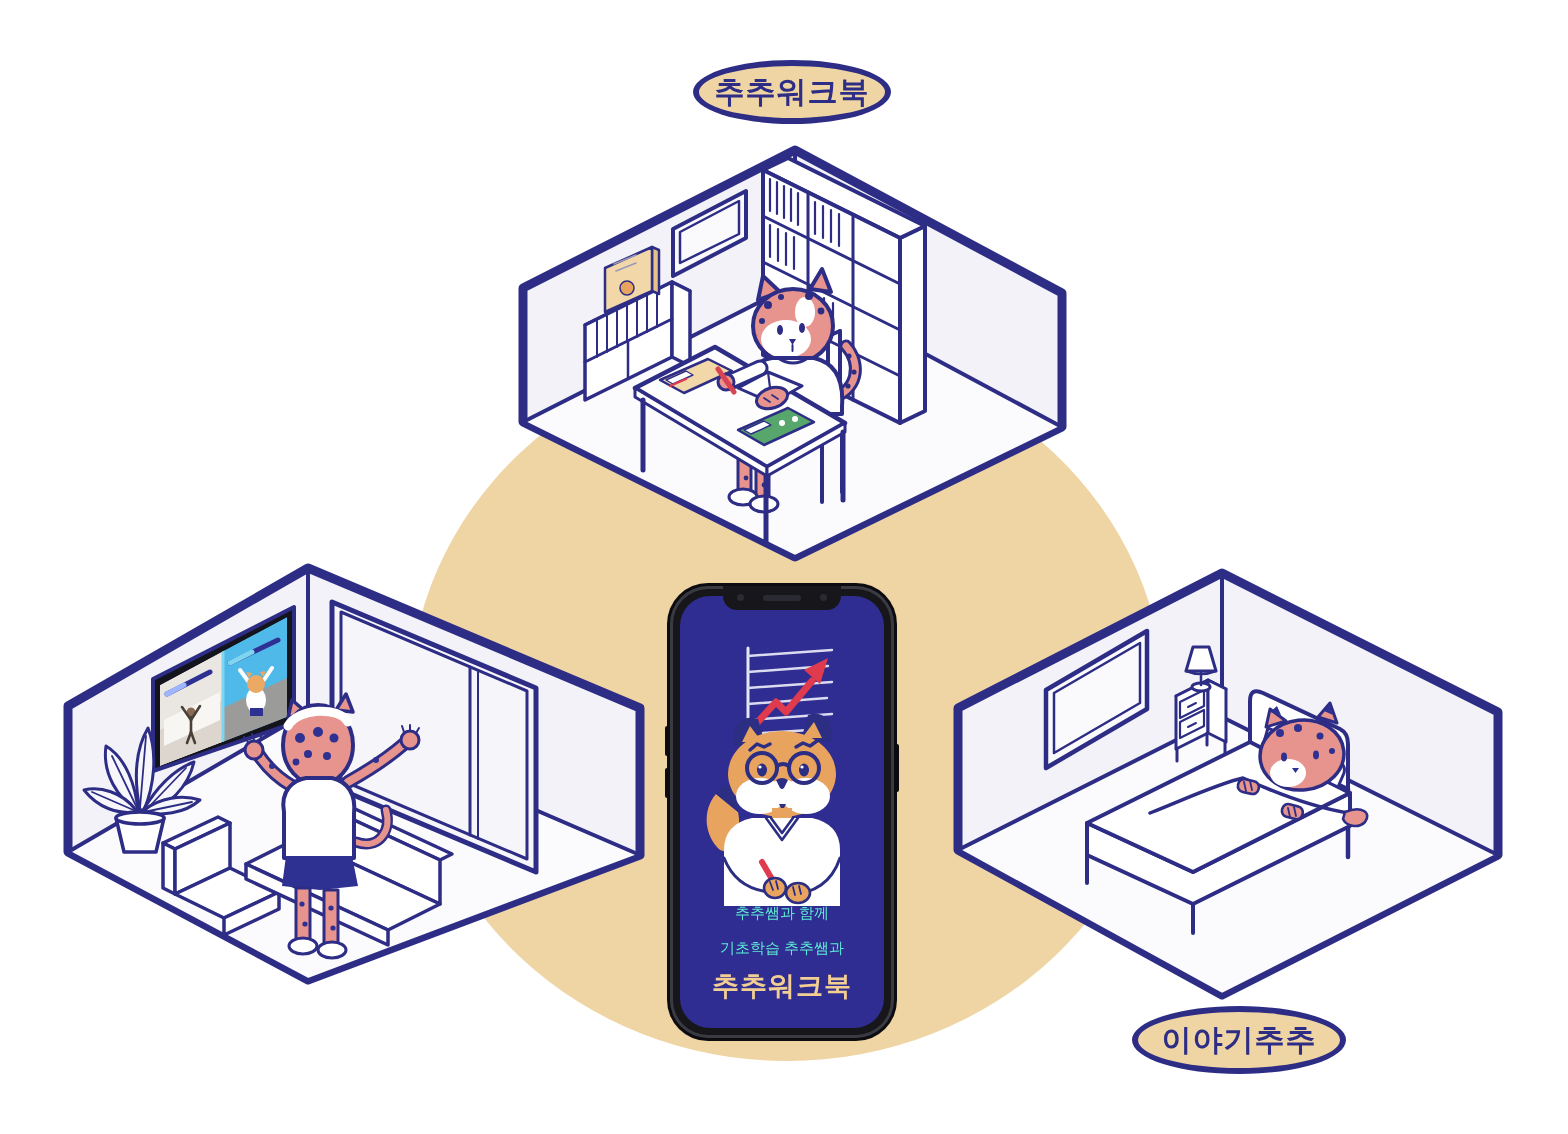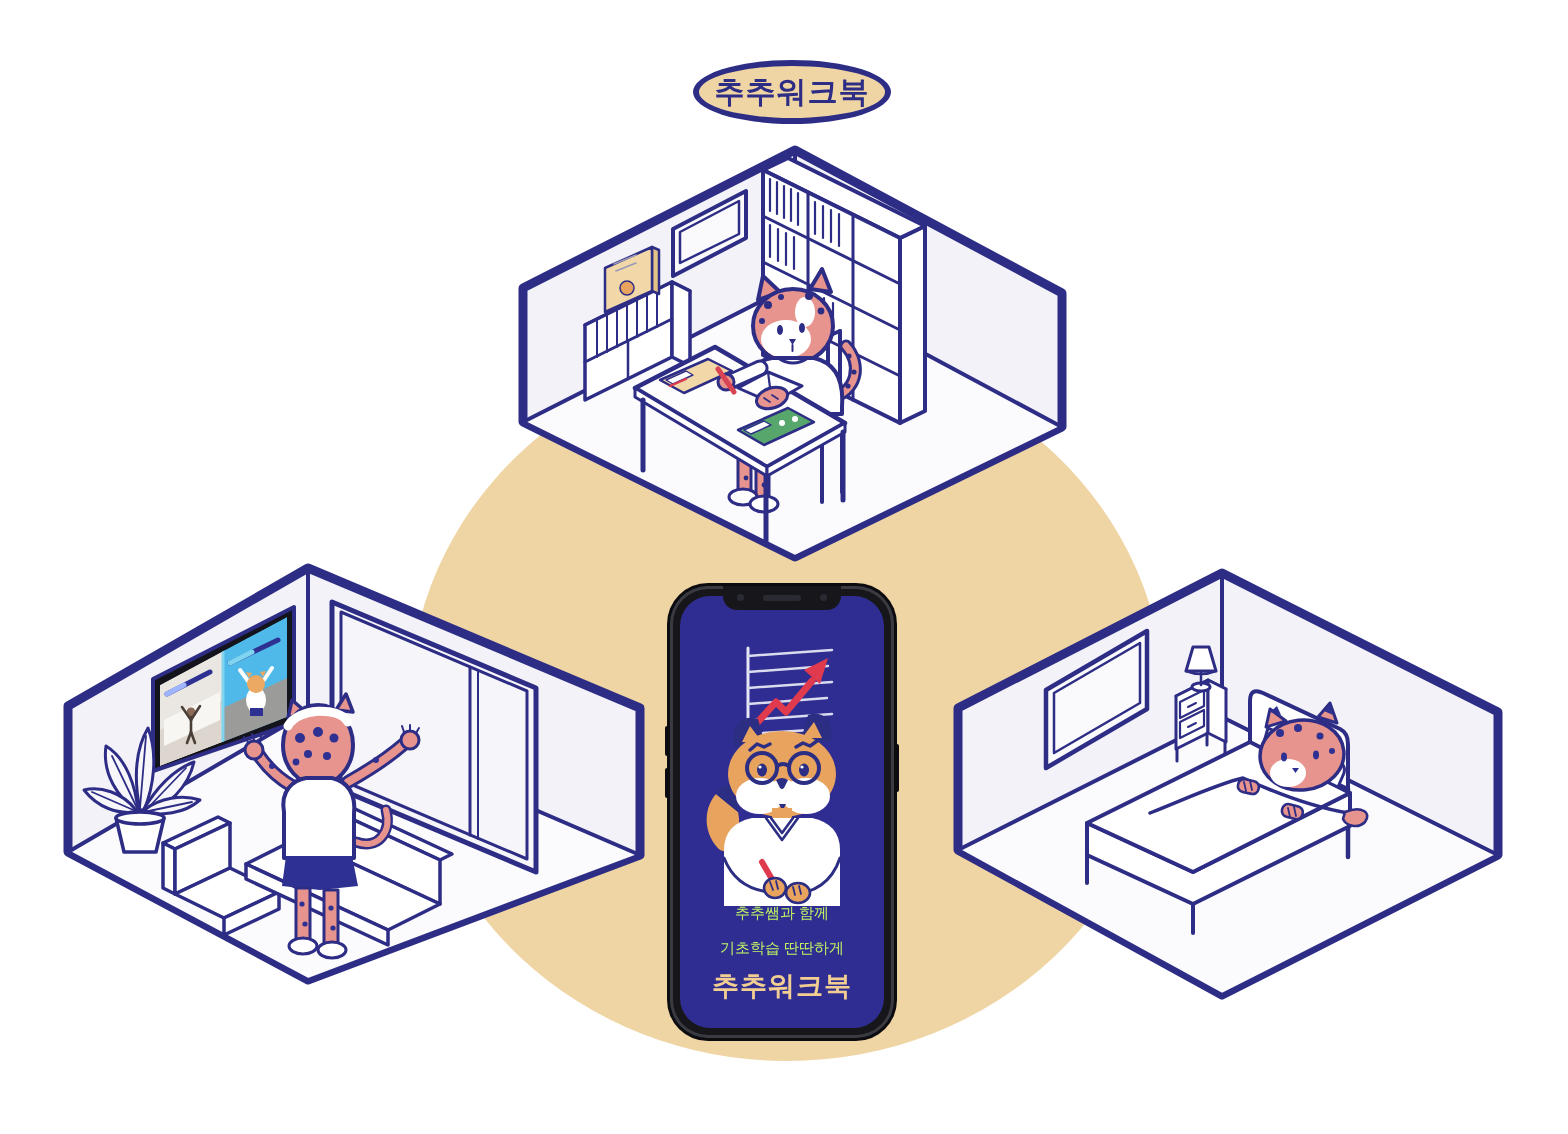--- a/index.html
+++ b/index.html
@@ -19,21 +19,21 @@
   #phone{left:670px;top:586px;width:224px;height:452px;background:#17171b;border-radius:38px;
          box-shadow:0 0 0 3px #0c0c10, inset 0 0 0 3px #3a3a42;}
   #phone-screen{position:absolute;left:10px;top:10px;width:204px;height:432px;background:#2F2D91;
          border-radius:30px;overflow:hidden;}
   #notch{position:absolute;left:50%;top:0;transform:translateX(-50%);width:118px;height:24px;
          background:#17171b;border-radius:0 0 14px 14px;}
   .notch-dot{position:absolute;top:8px;width:7px;height:7px;border-radius:50%;background:#2a2a33;}
   #notch-speaker{position:absolute;left:50%;top:9px;transform:translateX(-50%);
          width:38px;height:6px;border-radius:3px;background:#2a2a33;}
   .side-btn{position:absolute;width:4px;background:#0c0c10;border-radius:2px;}
-  .phone-text{position:absolute;left:0;width:100%;text-align:center;color:#bef264;}
+  .phone-text{position:absolute;left:0;width:100%;text-align:center;color:#5eead4;}
   #phone-line1{top:308px;font-size:15px;}
   #phone-line2{top:343px;font-size:15px;}
   #phone-line3{top:372px;font-size:27px;font-weight:800;color:#F2CE93;letter-spacing:1px;}
   svg{display:block;}
 </style>
 </head>
 <body>
 
 <div id="canvas">
 
@@ -412,25 +412,26 @@
           <path d="M91,222 L102,237 L113,222" stroke="#2B2E83" stroke-width="2.6" fill="none"></path>
           <path d="M44,262 C52,282 68,294 90,296" stroke="#2B2E83" stroke-width="3" fill="none"></path>
           <path d="M160,262 C152,286 134,298 110,298" stroke="#2B2E83" stroke-width="3" fill="none"></path>
           <line x1="82" y1="266" x2="96" y2="290" stroke="#E03A4E" stroke-width="6"></line>
           <ellipse cx="95" cy="292" rx="11" ry="10" fill="#E8A35F" stroke="#2B2E83" stroke-width="2.6"></ellipse>
           <ellipse cx="118" cy="297" rx="12" ry="10" fill="#E8A35F" stroke="#2B2E83" stroke-width="2.6"></ellipse>
           <path d="M90,286 l3,8 M96,285 l2,8 M113,291 l2,8 M119,290 l2,8" stroke="#2B2E83" stroke-width="1.8" fill="none"></path>
         </g>
       </svg>
       <div class="phone-text" id="phone-line1">추추쌤과 함께</div>
-      <div class="phone-text" id="phone-line2">기초학습 딴딴하게</div>
+      <div class="phone-text" id="phone-line2">기초학습 추추쌤과</div>
       <div class="phone-text" id="phone-line3">추추워크북</div>
     </div>
     <div id="notch">
       <div class="notch-dot" style="left:14px"></div>
       <div class="notch-dot" style="right:14px"></div>
       <div id="notch-speaker"></div>
     </div>
   </div>
 
   <div id="badge-top" class="abs badge">추추워크북</div>
+  <div id="badge-right" class="abs badge">이야기추추</div>
 
 </div>
 
 </body></html>

